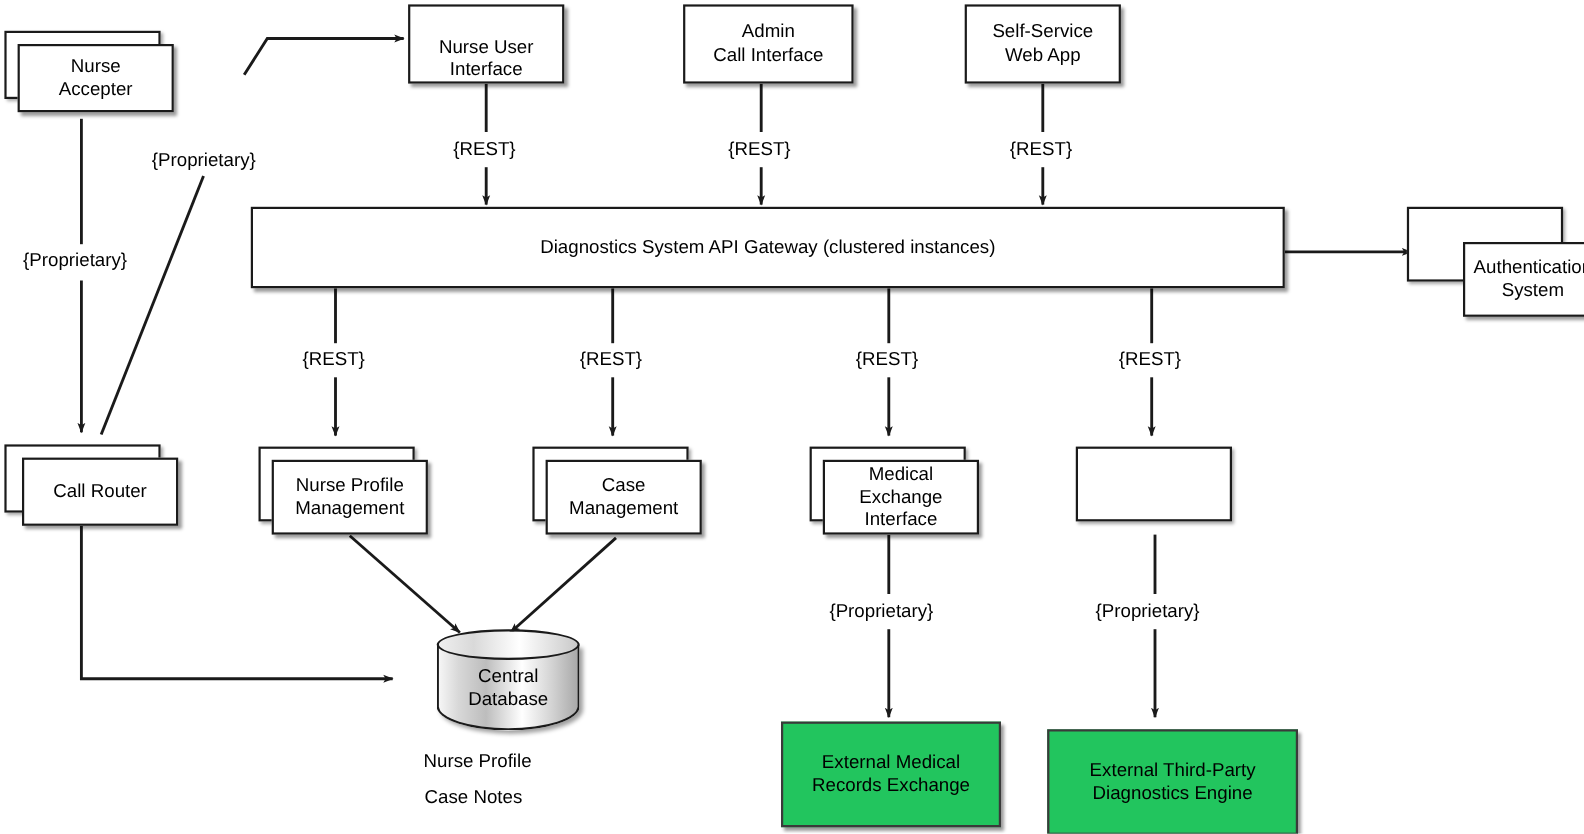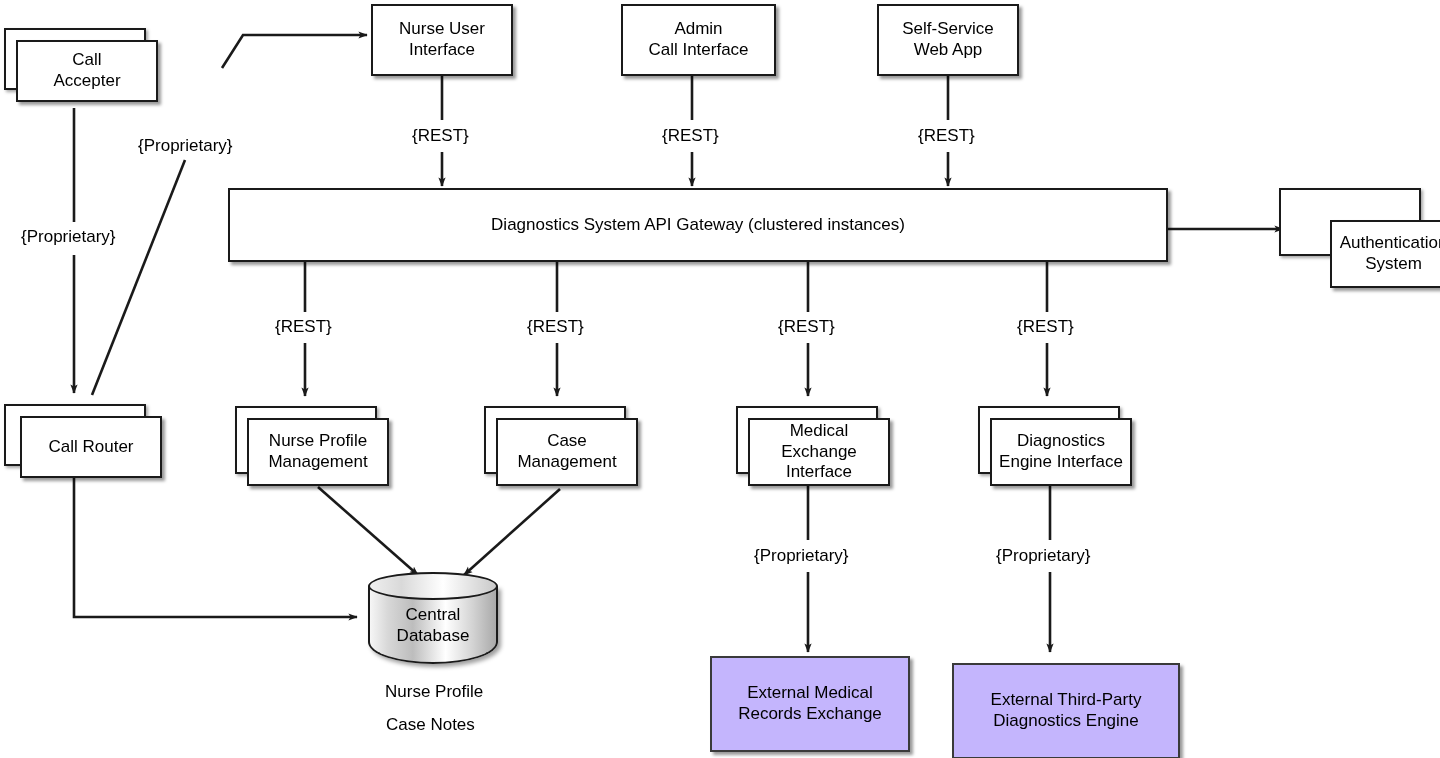--- a/index.html
+++ b/index.html
@@ -49,31 +49,32 @@
   
   .stack-back {
     position: absolute;
     box-sizing: border-box;
     background: #ffffff;
     border: 2px solid #1a1a1a;
     z-index: 2;
     box-shadow: 2px 2px 3px rgba(0,0,0,0.35);
   }
   .node.gray {
-    background: #c4b5fd;
+    background: #22c55e;
     border: 2px solid #3a3a3a;
   }
   .node.bar {
     font-size: 17px;
   }
 
   
   .db {
     position: absolute;
     z-index: 3;
+    margin-left: 29px;
   }
   .db-body {
     position: absolute;
     left: 0;
     box-sizing: border-box;
     border-left: 2px solid #1a1a1a;
     border-right: 2px solid #1a1a1a;
     border-bottom: 2px solid #1a1a1a;
     border-bottom-left-radius: 50% 22px;
     border-bottom-right-radius: 50% 22px;
@@ -168,29 +169,29 @@
       <line x1="808" y1="486" x2="808" y2="540"></line>
       <line x1="808" y1="572" x2="808" y2="652" marker-end="url(#arrow)"></line>
 
       <line x1="1050" y1="486" x2="1050" y2="540"></line>
       <line x1="1050" y1="572" x2="1050" y2="652" marker-end="url(#arrow)"></line>
     </g>
   </svg>
 
   <div class="stack-back" style="left:4px; top:28px; width:142px; height:62px;"></div>
   <div class="node shadowed" style="left:16px; top:40px; width:142px; height:62px;">
-    <span class="lbl"><span>Call</span><br><span>Accepter</span></span>
+    <span class="lbl"><span>Nurse</span><br><span>Accepter</span></span>
   </div>
 
   <div class="stack-back" style="left:4px; top:404px; width:142px; height:62px;"></div>
   <div class="node shadowed" style="left:20px; top:416px; width:142px; height:62px;">
     <span class="lbl">Call  Router</span>
   </div>
 
-  <div class="node shadowed" style="left:371px; top:4px; width:142px; height:72px;">
+  <div class="node shadowed" style="left:371px; top:4px; width:142px; height:72px;align-items:flex-end;">
     <span class="lbl"><span>Nurse User</span><br><span>Interface</span></span>
   </div>
 
   <div class="node shadowed" style="left:621px; top:4px; width:155px; height:72px;">
     <span class="lbl"><span>Admin</span><br><span>Call Interface</span></span>
   </div>
 
   <div class="node bar shadowed" style="left:228px; top:188px; width:940px; height:74px;">
     <span class="lbl">Diagnostics System API Gateway (clustered instances)</span>
   </div>
@@ -213,23 +214,20 @@
   <div class="node shadowed" style="left:496px; top:418px; width:142px; height:68px;">
     <span class="lbl"><span>Case</span><br><span>Management</span></span>
   </div>
 
   <div class="stack-back" style="left:736px; top:406px; width:142px; height:68px;"></div>
   <div class="node shadowed" style="left:748px; top:418px; width:142px; height:68px;">
     <span class="lbl"><span>Medical Exchange</span><br><span>Interface</span></span>
   </div>
 
   <div class="stack-back" style="left:978px; top:406px; width:142px; height:68px;"></div>
-  <div class="node shadowed" style="left:990px; top:418px; width:142px; height:68px;">
-    <span class="lbl"><span>Diagnostics</span><br><span>Engine Interface</span></span>
-  </div>
 
   <div class="db" style="left:368px; top:572px; width:130px; height:96px;">
     <div class="db-body" style="top:14px; width:130px; height:78px;"></div>
     <div class="db-top" style="top:0px; width:130px; height:28px;"></div>
     <div class="db-label" style="top:32px;">
       <span>Central</span><br>
       <span>Database</span>
     </div>
   </div>
 

